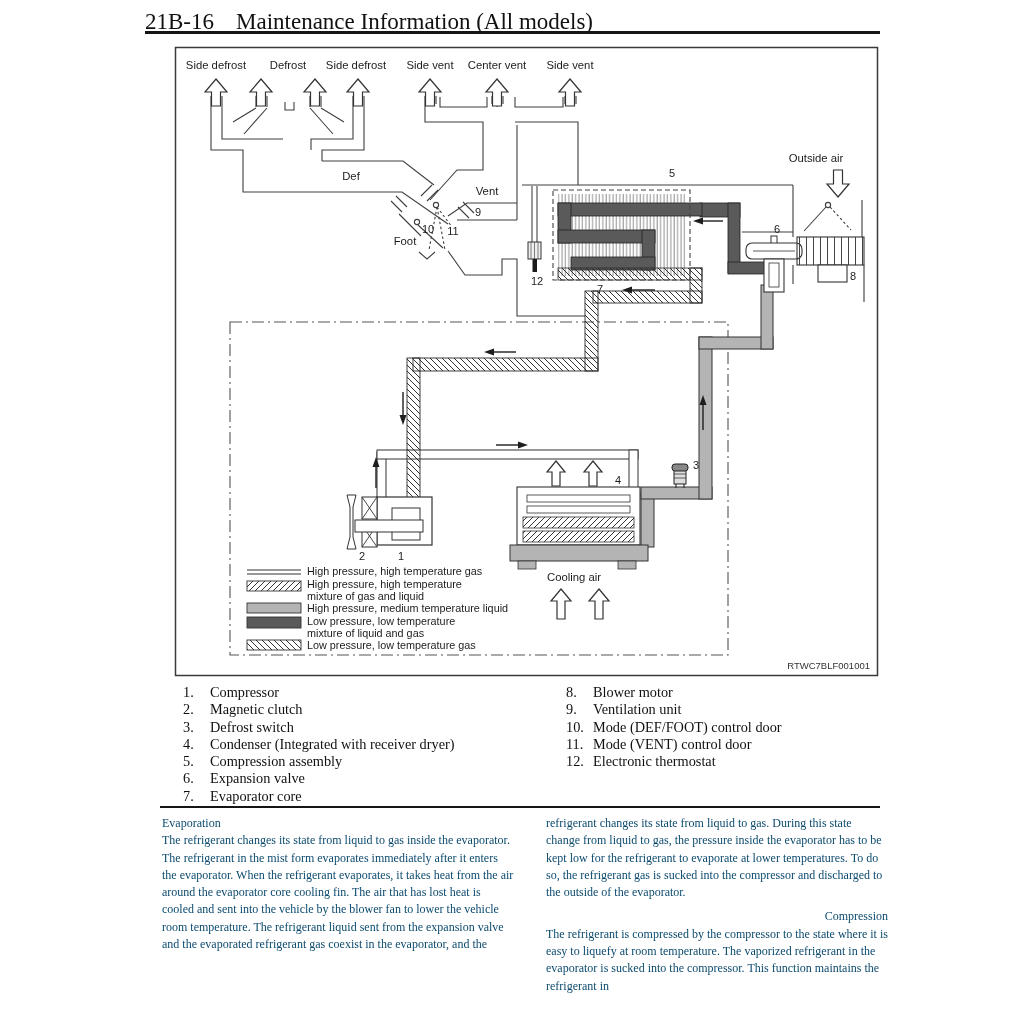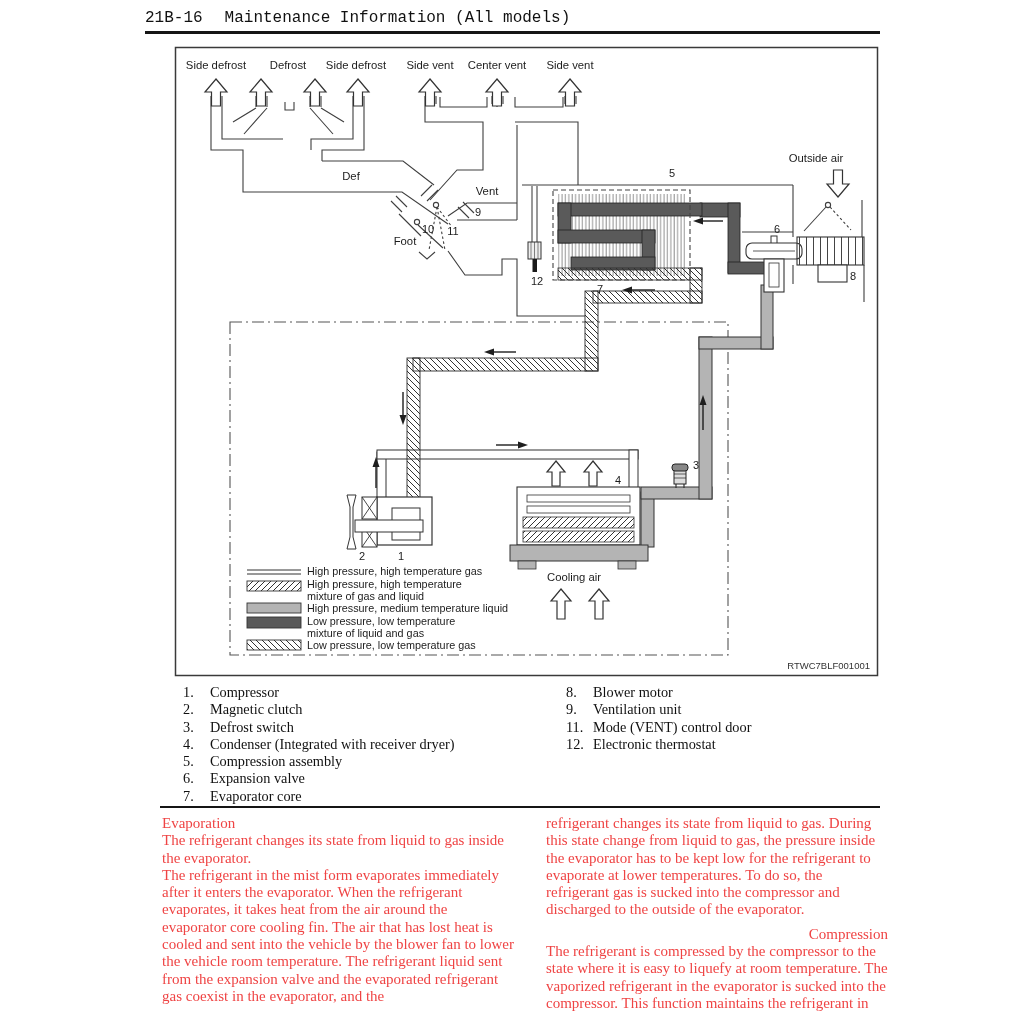--- a/index.html
+++ b/index.html
@@ -1,31 +1,31 @@
 <!DOCTYPE html>
 <html><head>
 <meta charset="utf-8">
 <style>
   html,body{margin:0;padding:0;background:#fff;}
   #page{position:relative;width:1024px;height:1024px;background:#fff;overflow:hidden;
         font-family:"Liberation Serif",serif;color:#161616;}
-  .hdr{position:absolute;left:145px;top:9px;width:760px;font-family:Liberation Mono, monospace;
-       font-size:16px;color:#111;white-space:nowrap;}
+  .hdr{position:absolute;left:145px;top:9px;width:760px;font-family:Liberation Serif, serif;
+       font-size:23px;color:#111;white-space:nowrap;}
   .hdr .sec{margin-right:22px;}
   .rule1{position:absolute;left:145px;top:31px;width:735px;height:3px;background:#151515;}
   .rule2{position:absolute;left:160px;top:806px;width:720px;height:2.4px;background:#151515;}
   svg{position:absolute;left:0;top:0;}
   svg text{font-family:"Liberation Sans",sans-serif;font-size:11.3px;fill:#1c1c1c;}
   svg text.num{font-size:11px;}
   svg text.leg{font-size:10.8px;}
   svg text.code{font-size:9.5px;fill:#333;}
   .plist{position:absolute;font-size:14.3px;line-height:17.3px;color:#101010;}
   .plist .row{display:flex;}
   .plist .pn{flex:0 0 27px;}
-  .col{position:absolute;font-size:15px;line-height:17.3px;color:#ef4444;text-align:left;}
+  .col{position:absolute;font-size:12px;line-height:17.3px;color:#0c4a6e;text-align:left;}
   .col p{margin:0;}
   .col p.gap{margin-top:7px;text-align:right;}
 </style>
 </head>
 <body>
 
 <div id="page">
 
   <div class="hdr">
     <span class="sec">21B-16</span><span>Maintenance Information (All models)</span>
@@ -300,20 +300,24 @@
   <div class="plist" style="left:566px;top:684px;width:330px;">
     <div class="row">
         <span class="pn">8.</span>
         <span>Blower motor</span>
       </div>
     <div class="row">
         <span class="pn">9.</span>
         <span>Ventilation unit</span>
       </div>
     <div class="row">
+        <span class="pn">10.</span>
+        <span>Mode (DEF/FOOT) control door</span>
+      </div>
+    <div class="row">
         <span class="pn">11.</span>
         <span>Mode (VENT) control door</span>
       </div>
     <div class="row">
         <span class="pn">12.</span>
         <span>Electronic thermostat</span>
       </div>
   </div>
 
   <div class="rule2"></div>

